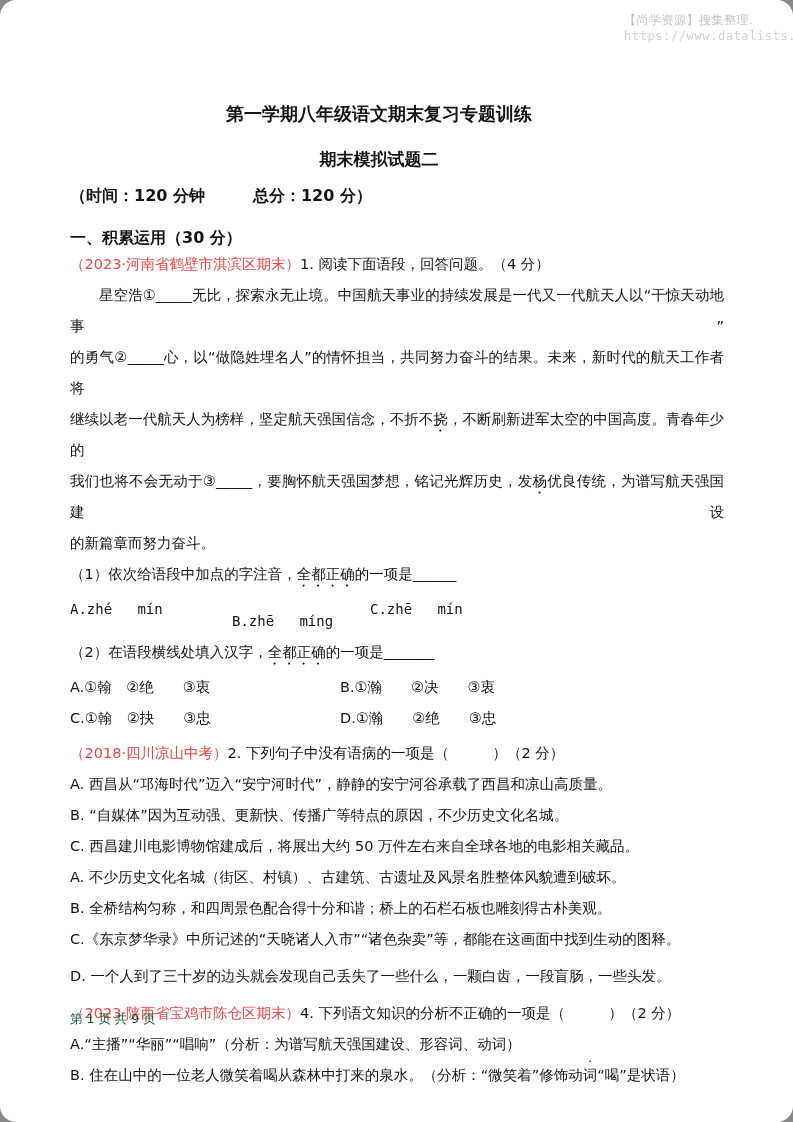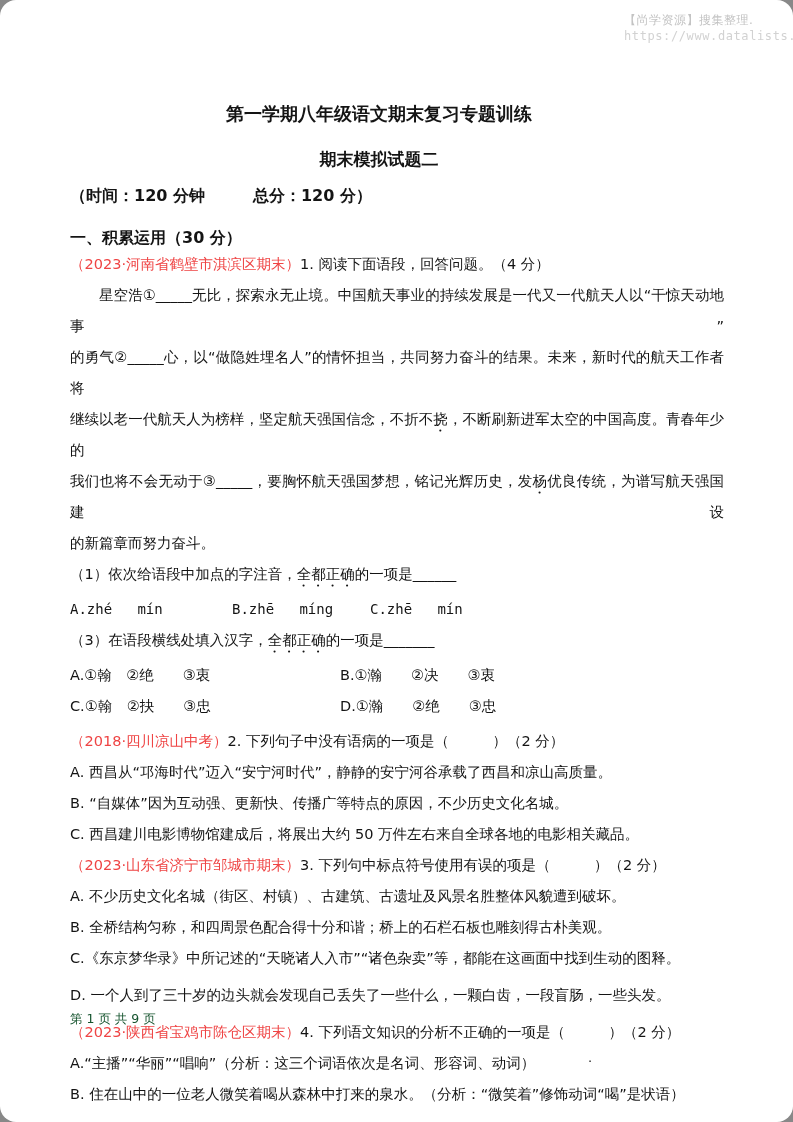--- a/index.html
+++ b/index.html
@@ -26,21 +26,21 @@
   .indent{ text-indent:2em; }
   .red   { color:#ef4444; }
   .em span, .em {
     -webkit-text-emphasis:filled dot #141414;
     -webkit-text-emphasis-position:under;
     text-emphasis:filled dot #141414;
     text-emphasis-position:under left;
   }
   .row { display:flex; }
   .py  { font-family:"DejaVu Sans Mono","Liberation Mono",monospace; font-size:14px; }
-  .py .c1 { width:162px; } .py .c2 { width:138px; } .py .c3 { width:138px; } .py .c4 { flex:1; }
+  .py .c1 { width:162px; } .py .c2 { width:138px;margin-top:12px; } .py .c3 { width:138px; } .py .c4 { flex:1; }
   .two .c1 { width:270px; } .two .c2 { flex:1; }
   .mt4 { margin-top:4px; } .mt6 { margin-top:6px; }
 
   .footer { position:absolute; left:70px; top:1011px; font-size:12.5px; color:#14532d; }
   .stray  { position:absolute; left:588px; top:1050px; font-size:13px; color:#222; }
 </style>
 </head>
 <body>
 
 <div class="page">
@@ -67,44 +67,43 @@
     <div class="bline"><span>的新篇章而努力奋斗。</span></div>
 
     <div class="bline"><span>（1）依次给语段中加点的字注音，</span><span class="em">全都正确</span><span>的一项是______</span></div>
 
     <div class="bline row py mt4">
       <span class="c1">A.zhé   mín</span>
       <span class="c2">B.zhē   míng</span>
       <span class="c3">C.zhē   mín</span>
     </div>
 
-    <div class="bline"><span>（3）在语段横线处填入汉字，</span><span class="em">全都正确</span><span>的一项是_______</span></div>
+    <div class="bline"><span>（2）在语段横线处填入汉字，</span><span class="em">全都正确</span><span>的一项是_______</span></div>
 
     <div class="bline row two mt4">
       <span class="c1">A.①翰　②绝　　③衷</span>
       <span class="c2">B.①瀚　　②决　　③衷</span>
     </div>
     <div class="bline row two">
       <span class="c1">C.①翰　②抉　　③忠</span>
       <span class="c2">D.①瀚　　②绝　　③忠</span>
     </div>
 
     <div class="bline mt4"><span class="red">（2018·四川凉山中考）</span><span>2. 下列句子中没有语病的一项是（　　　）（2 分）</span></div>
     <div class="bline">A. 西昌从“邛海时代”迈入“安宁河时代”，静静的安宁河谷承载了西昌和凉山高质量。</div>
     <div class="bline">B. “自媒体”因为互动强、更新快、传播广等特点的原因，不少历史文化名城。</div>
     <div class="bline">C. 西昌建川电影博物馆建成后，将展出大约 50 万件左右来自全球各地的电影相关藏品。</div>
 
-    <div class="bline"><span class="red">（2023·山东省济宁市邹城市期末）</span><span>3. 下列句中标点符号使用有误的项是（　　　）（2 分）</span></div>
     <div class="bline">A. 不少历史文化名城（街区、村镇）、古建筑、古遗址及风景名胜整体风貌遭到破坏。</div>
     <div class="bline">B. 全桥结构匀称，和四周景色配合得十分和谐；桥上的石栏石板也雕刻得古朴美观。</div>
     <div class="bline">C.《东京梦华录》中所记述的“天晓诸人入市”“诸色杂卖”等，都能在这画面中找到生动的图释。</div>
     <div class="bline mt6">D. 一个人到了三十岁的边头就会发现自己丢失了一些什么，一颗白齿，一段盲肠，一些头发。</div>
 
     <div class="bline mt6"><span class="red">（2023·陕西省宝鸡市陈仓区期末）</span><span>4. 下列语文知识的分析不正确的一项是（　　　）（2 分）</span></div>
-    <div class="bline">A.“主播”“华丽”“唱响”（分析：这三个词语依次是名词、形容词、动词）</div>
+    <div class="bline">A.“主播”“华丽”“唱响”（分析：为谱写航天强国建设、形容词、动词）</div>
     <div class="bline">B. 住在山中的一位老人微笑着喝从森林中打来的泉水。（分析：“微笑着”修饰动词“喝”是状语）</div>
 
   </div>
 
   <div class="footer">
     <span>第 1 页 共 9 页</span>
   </div>
   <span class="stray">.</span>
 
 </div>

